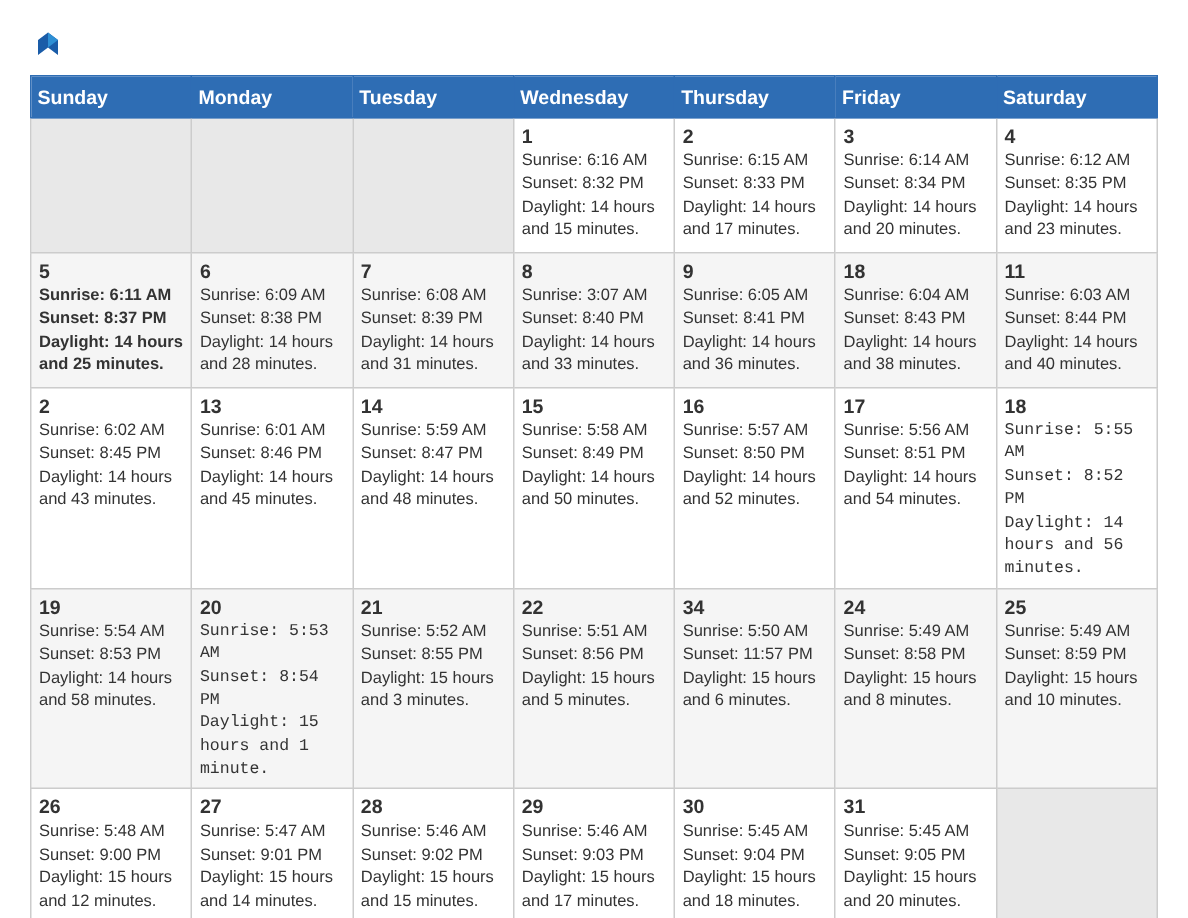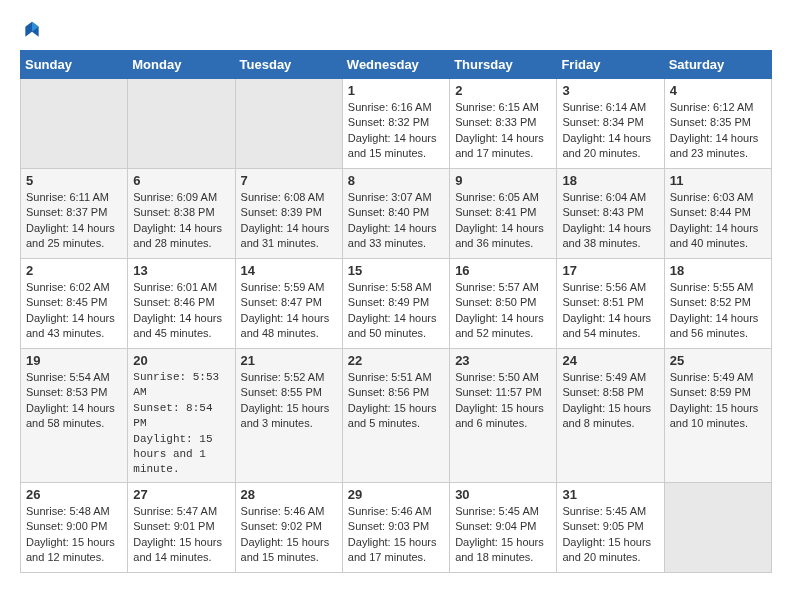--- a/index.html
+++ b/index.html
@@ -148,21 +148,21 @@
         <td>
           <span class="day-number">4</span>
           <div class="day-info" style="white-space: pre-line;">Sunrise: 6:12 AM
 Sunset: 8:35 PM
 Daylight: 14 hours and 23 minutes.</div>
         </td>
       </tr>
       <tr>
         <td>
           <span class="day-number">5</span>
-          <div class="day-info" style="white-space: pre-line;">Sunrise: 6:11 AM
+          <div class="day-info" style="white-space: pre-line; font-weight: bold;">Sunrise: 6:11 AM
 Sunset: 8:37 PM
 Daylight: 14 hours and 25 minutes.</div>
         </td>
         <td>
           <span class="day-number">6</span>
           <div class="day-info" style="white-space: pre-line;">Sunrise: 6:09 AM
 Sunset: 8:38 PM
 Daylight: 14 hours and 28 minutes.</div>
         </td>
         <td>
@@ -228,21 +228,21 @@
 Daylight: 14 hours and 52 minutes.</div>
         </td>
         <td>
           <span class="day-number">17</span>
           <div class="day-info" style="white-space: pre-line;">Sunrise: 5:56 AM
 Sunset: 8:51 PM
 Daylight: 14 hours and 54 minutes.</div>
         </td>
         <td>
           <span class="day-number">18</span>
-          <div class="day-info" style="white-space: pre-line;">Sunrise: 5:55 AM
+          <div class="day-info" style="white-space: pre-line; font-family: Liberation Mono, monospace;">Sunrise: 5:55 AM
 Sunset: 8:52 PM
 Daylight: 14 hours and 56 minutes.</div>
         </td>
       </tr>
       <tr>
         <td>
           <span class="day-number">19</span>
           <div class="day-info" style="white-space: pre-line;">Sunrise: 5:54 AM
 Sunset: 8:53 PM
 Daylight: 14 hours and 58 minutes.</div>
@@ -259,21 +259,21 @@
 Sunset: 8:55 PM
 Daylight: 15 hours and 3 minutes.</div>
         </td>
         <td>
           <span class="day-number">22</span>
           <div class="day-info" style="white-space: pre-line;">Sunrise: 5:51 AM
 Sunset: 8:56 PM
 Daylight: 15 hours and 5 minutes.</div>
         </td>
         <td>
-          <span class="day-number">23</span>
+          <span class="day-number">34</span>
           <div class="day-info" style="white-space: pre-line;">Sunrise: 5:50 AM
 Sunset: 11:57 PM
 Daylight: 15 hours and 6 minutes.</div>
         </td>
         <td>
           <span class="day-number">24</span>
           <div class="day-info" style="white-space: pre-line;">Sunrise: 5:49 AM
 Sunset: 8:58 PM
 Daylight: 15 hours and 8 minutes.</div>
         </td>

